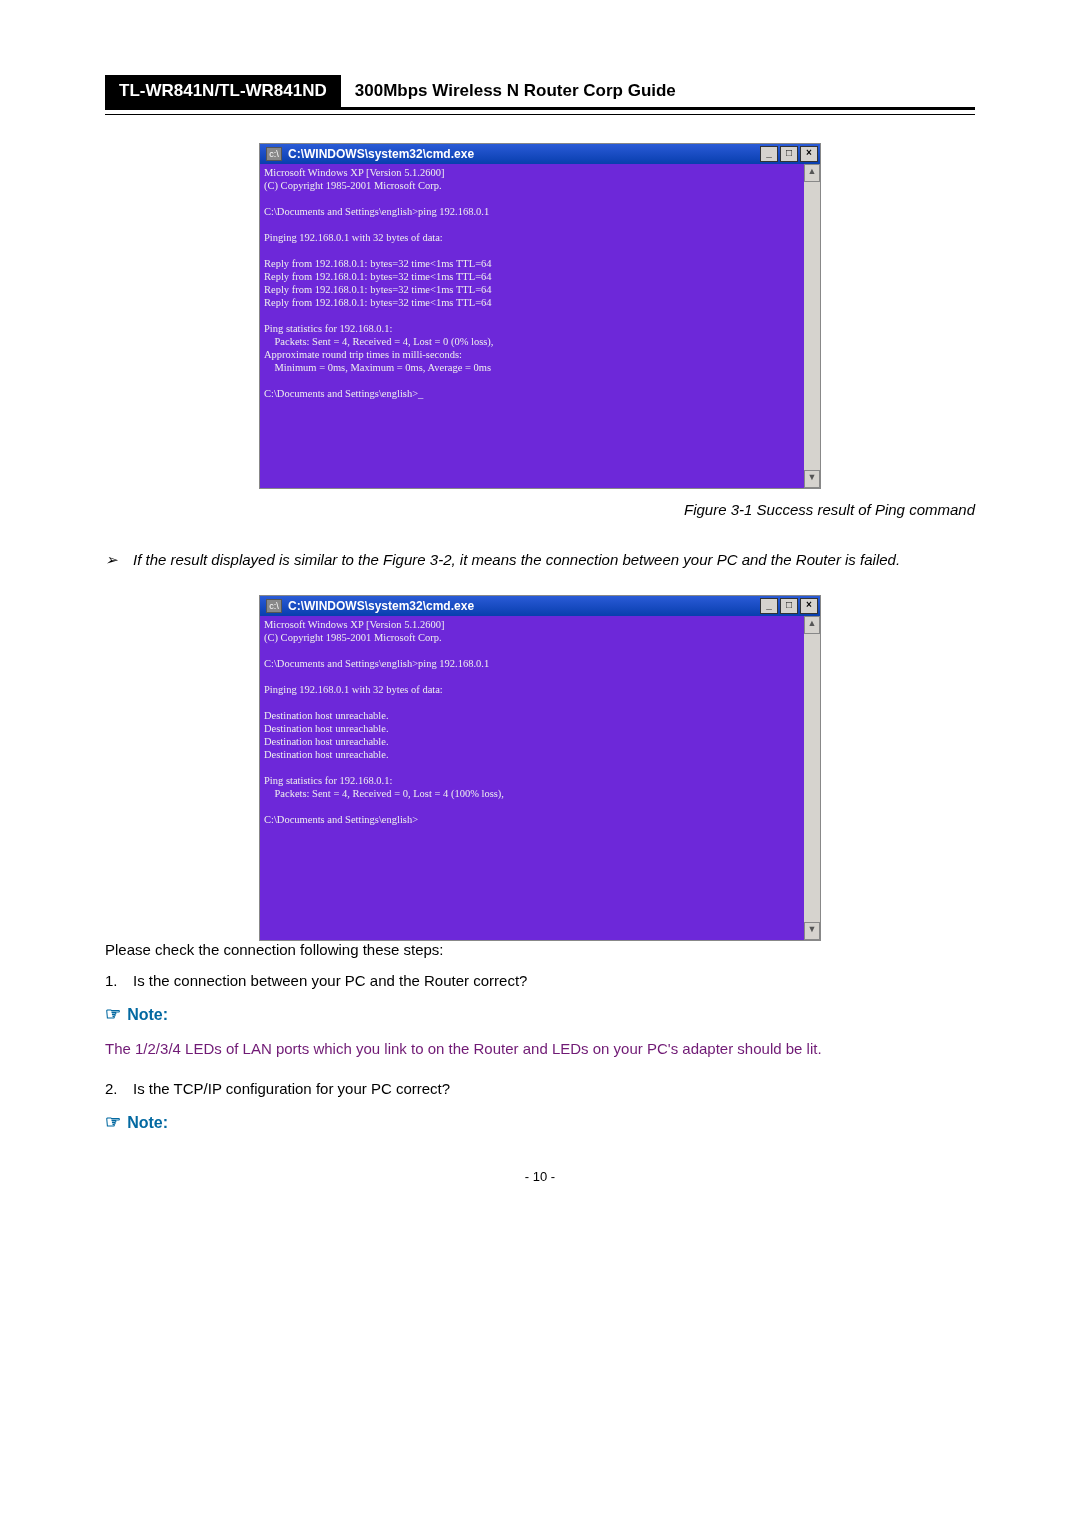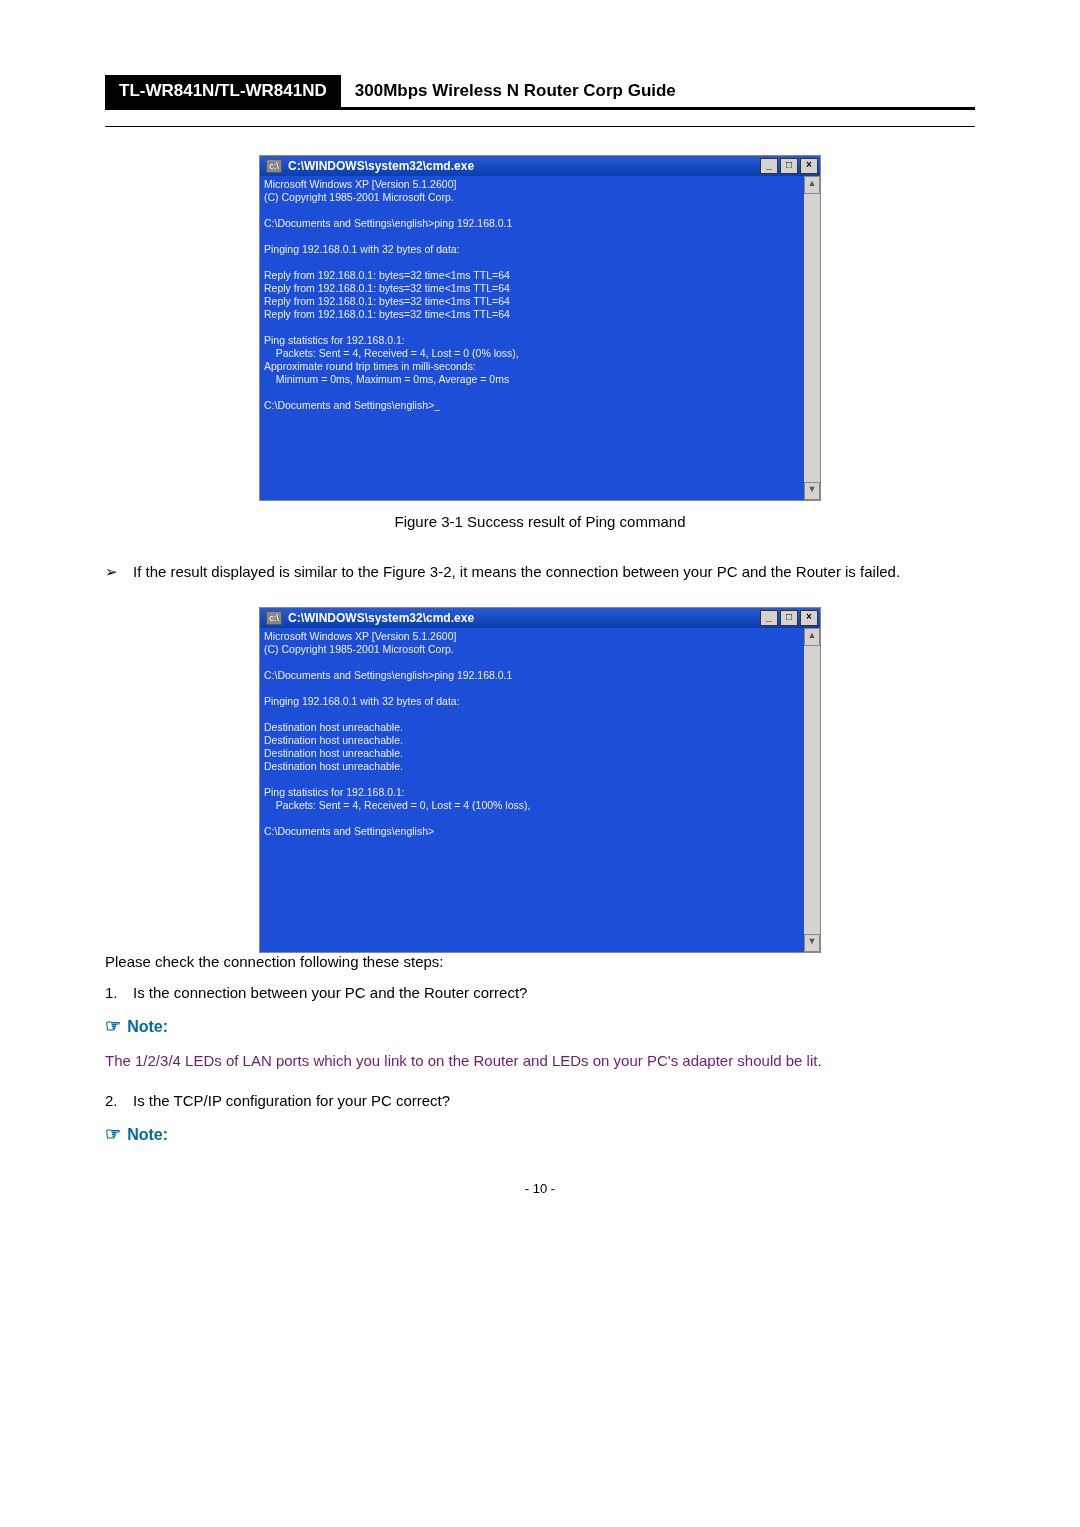--- a/index.html
+++ b/index.html
@@ -15,21 +15,21 @@
   min-height: 1527px;
   margin: 0 auto;
   padding: 75px 105px 40px 105px;
   box-sizing: border-box;
   position: relative;
 }
 .header {
   display: flex;
   border-bottom: 3px solid #000;
   padding-bottom: 0;
-  margin-bottom: 16px;
+  margin-bottom: 4px;
 }
 .header-left {
   background: #000;
   color: #fff;
   font-weight: bold;
   font-size: 17px;
   padding: 6px 14px;
 }
 .header-right {
   color: #000;
@@ -87,23 +87,23 @@
   font-weight: bold;
   text-align: center;
   line-height: 12px;
   color: #000;
 }
 .cmd-body-wrap {
   display: flex;
 }
 .cmd-body {
   flex: 1;
-  background: #1d4ed8;
+  background: #6d28d9;
   color: #eee;
-  font-family: Liberation Sans, sans-serif;
+  font-family: Liberation Serif, serif;
   font-size: 10.5px;
   line-height: 13px;
   padding: 2px 4px;
   white-space: pre;
   min-height: 320px;
 }
 .cmd-scrollbar {
   width: 16px;
   background: #d6d3ce;
   display: flex;
@@ -117,30 +117,32 @@
   text-align: center;
   line-height: 13px;
   color: #555;
 }
 .sb-track {
   flex: 1;
   background: #d6d3ce;
 }
 
 .figure-caption {
-  text-align: center;
+  text-align: right;
   margin: 12px 0 28px 0;
   font-size: 15px;
+  font-style: italic;
 }
 .bullet-para {
   text-align: justify;
   line-height: 1.8;
   margin: 0 0 22px 0;
   padding-left: 28px;
   text-indent: -28px;
+  font-style: italic;
 }
 .bullet-para .arrow {
   display: inline-block;
   width: 28px;
   text-indent: 0;
 }
 
 .bold-heading {
   font-weight: normal;
   margin: 0 0 14px 0;

